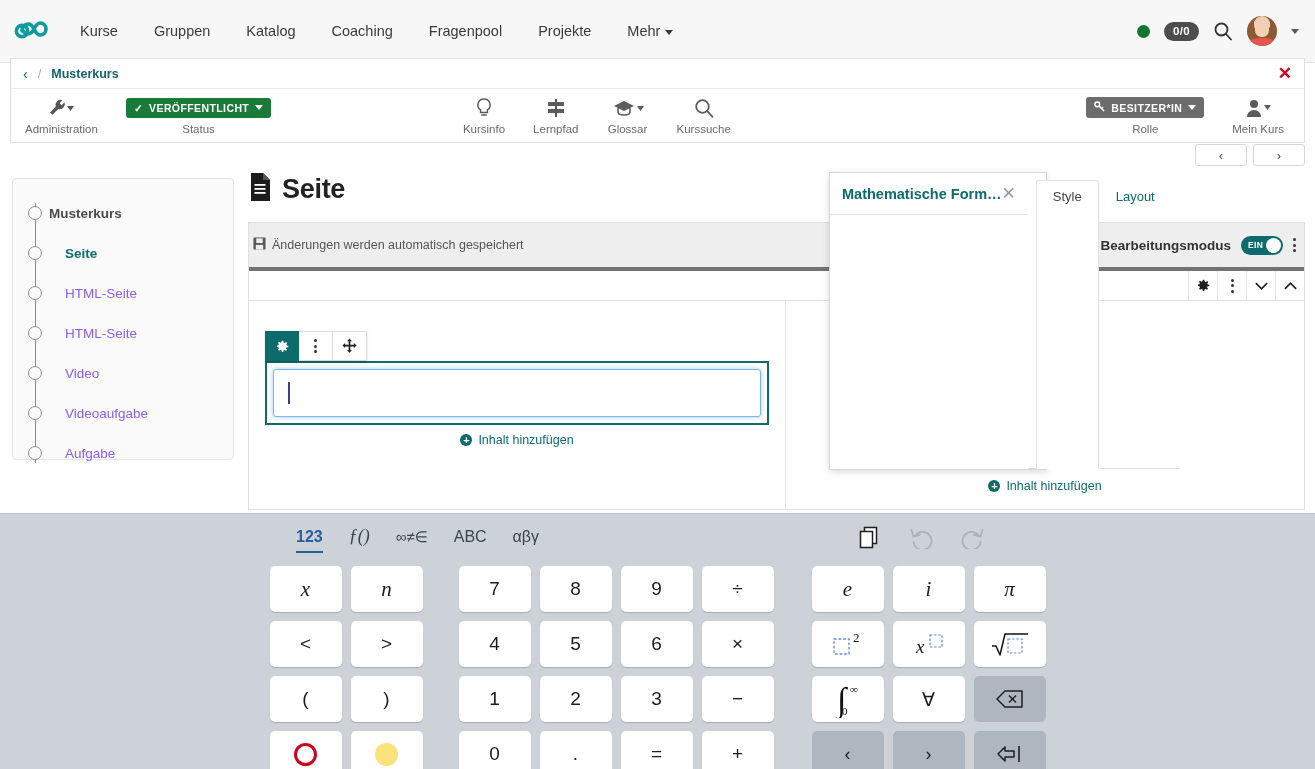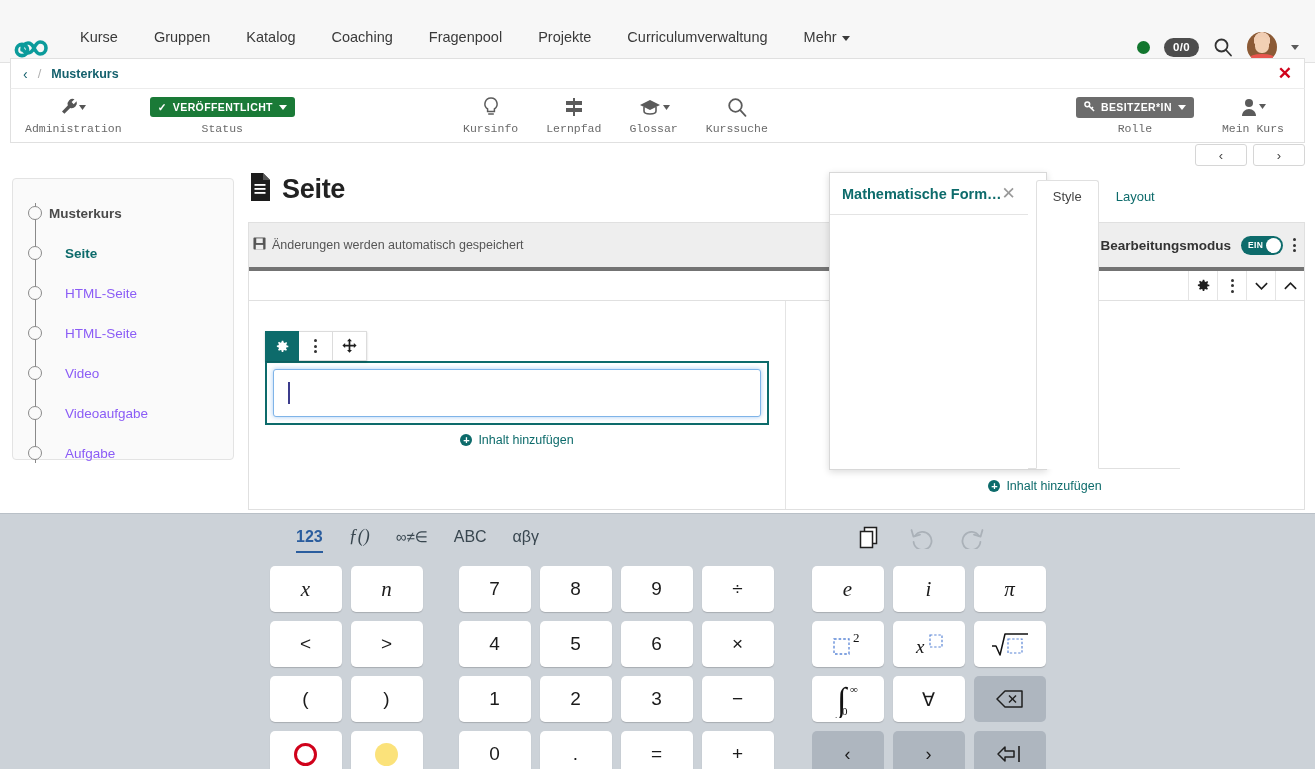--- a/index.html
+++ b/index.html
@@ -8,21 +8,21 @@
     font-family: "Liberation Sans", sans-serif;
     background: #ffffff;
     overflow: hidden;
   }
   #app { position: relative; width: 1315px; height: 769px; }
 
   
   .topnav {
     position: absolute; left: 0; top: 0; width: 1315px; height: 63px;
     background: #f7f7f7; border-bottom: 1px solid #e2e2e2;
-    display: flex; align-items: flex-end;
+    display: flex; align-items: center;
   }
   .logo { width: 62px; display: flex; justify-content: center; align-items: center; }
   .logo svg { display: block; }
   .nav-items { display: flex; align-items: center; gap: 0; }
   .nav-item {
     font-size: 14.5px; color: #3a3a3a; padding: 0 18px; cursor: pointer;
     white-space: nowrap; line-height: 50px;
   }
   .nav-item .caret { display: inline-block; margin-left: 5px; }
   .caret-dn {
@@ -68,21 +68,21 @@
     position: absolute; left: 10px; top: 88px; width: 1295px; height: 55px;
     background: #fff; border: 1px solid #e0e0e0; border-top: 1px solid #ececec;
     display: flex; align-items: center;
   }
   .tb-group { display: flex; align-items: flex-start; }
   .tb-item {
     display: flex; flex-direction: column; align-items: center; justify-content: center;
     cursor: pointer; padding: 0 14px; min-width: 70px;
   }
   .tb-icon { height: 22px; display: flex; align-items: center; justify-content: center; color: #5b5b5b; }
-  .tb-label { font-size: 11.5px; color: #6a6a6a; margin-top: 4px; white-space: nowrap; font-family: Liberation Mono, monospace; }
+  .tb-label { font-size: 11.5px; color: #6a6a6a; margin-top: 4px; white-space: nowrap; }
   .pill {
     display: inline-flex; align-items: center; gap: 6px;
     background: #1a7a37; color: #fff; font-size: 10.5px; font-weight: bold;
     padding: 4px 8px; border-radius: 3px; letter-spacing: .4px; white-space: nowrap;
   }
   .pill.gray { background: #6c6c6c; }
   .tb-center { margin: 0 auto; display: flex; }
   .tb-right { margin-left: auto; display: flex; padding-right: 6px; }
 
   
@@ -273,21 +273,20 @@
         <circle cx="11" cy="12" r="5.6" fill="none" stroke="#0b9b9b" stroke-width="3.6"></circle>
       </svg>
     </div>
     <div class="nav-items">
       <div class="nav-item"><span>Kurse</span></div>
       <div class="nav-item"><span>Gruppen</span></div>
       <div class="nav-item"><span>Katalog</span></div>
       <div class="nav-item"><span>Coaching</span></div>
       <div class="nav-item"><span>Fragenpool</span></div>
       <div class="nav-item"><span>Projekte</span></div>
-      <div class="nav-item"><span>Curriculumverwaltung</span></div>
       <div class="nav-item"><span>Mehr</span><span class="caret"><i class="caret-dn"></i></span></div>
     </div>
     <div class="nav-right">
       <div class="status-dot"></div>
       <div class="count-badge">0/0</div>
       <div class="search-ic">
         <svg width="20" height="20" viewBox="0 0 20 20">
             <circle cx="8.5" cy="8.5" r="6" fill="none" stroke="#333" stroke-width="1.8"></circle>
             <line x1="13" y1="13" x2="18" y2="18.5" stroke="#333" stroke-width="1.8" stroke-linecap="round"></line>
           </svg>

